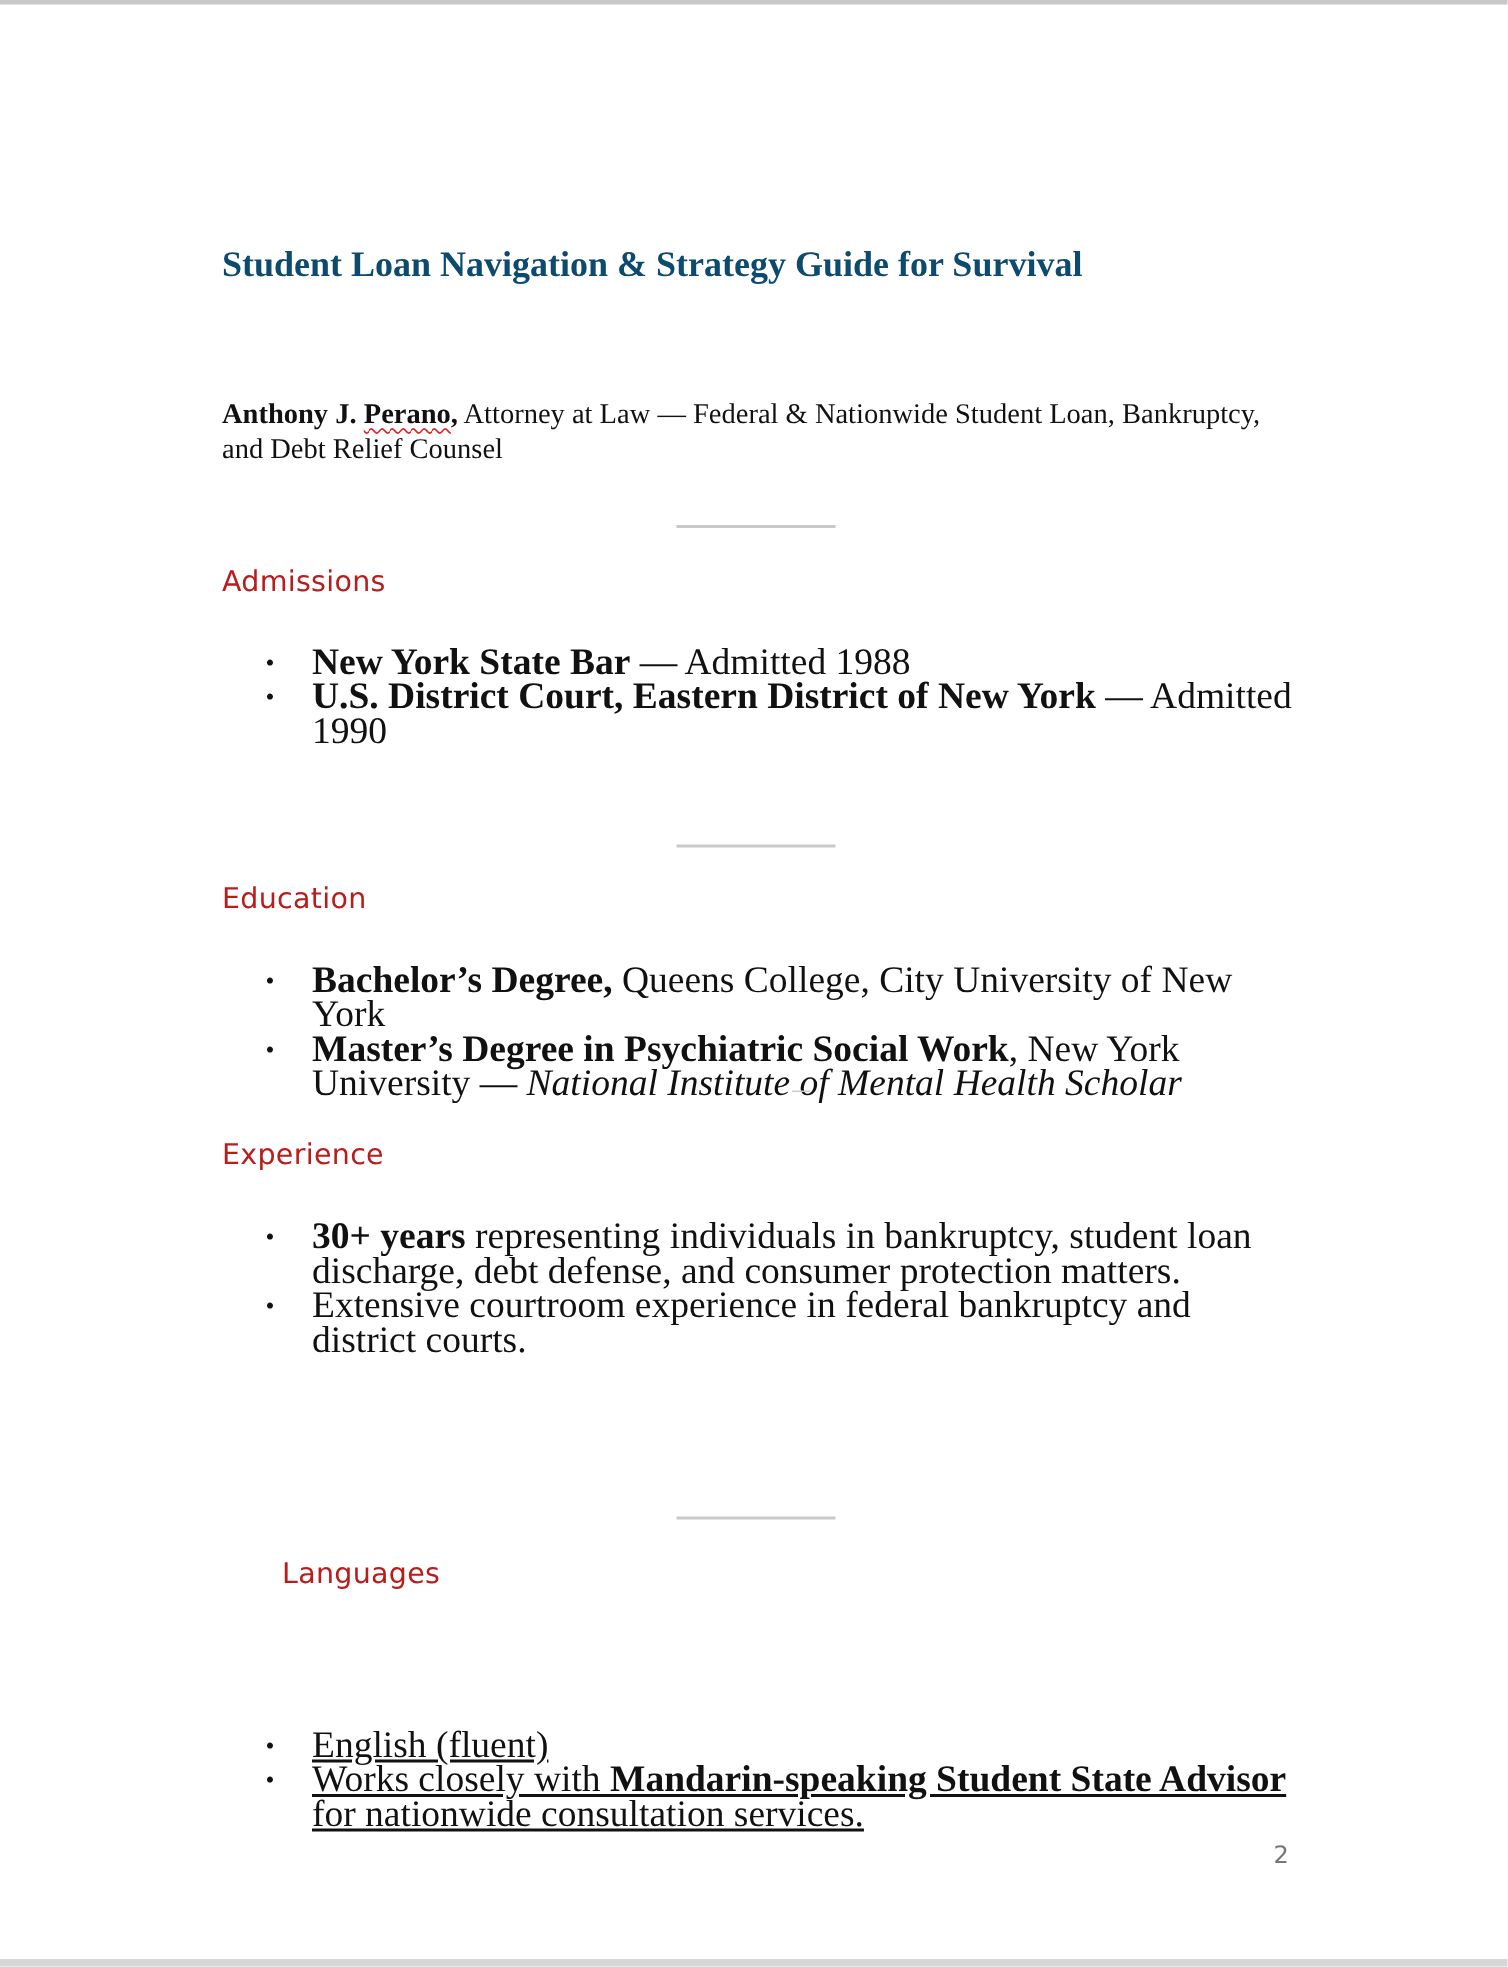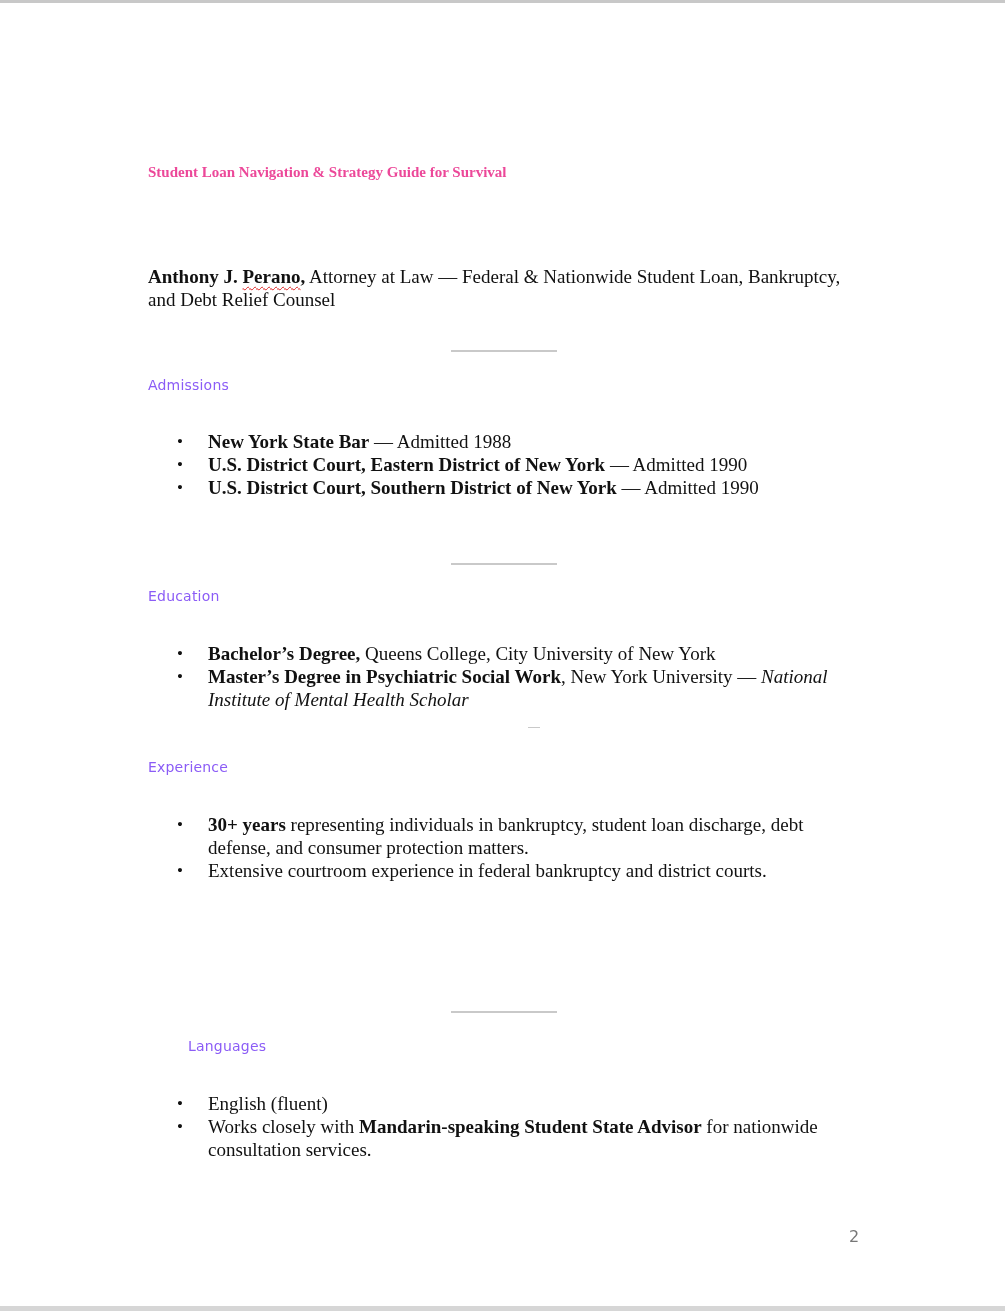--- a/index.html
+++ b/index.html
@@ -1,46 +1,45 @@
 <!DOCTYPE html>
 <html><head>
 <meta charset="utf-8">
 <style>
   html, body { margin:0; padding:0; }
   body { width:1005px; height:1311px; background:#ffffff; position:relative; overflow:hidden; font-family:"Liberation Serif", serif; color:#111; }
   .topbar { position:absolute; left:0; top:0; width:1005px; height:3px; background:#c8c8c8; }
   .bottombar { position:absolute; left:0; bottom:0; width:1005px; height:5px; background:#d6d6d6; }
-  .title { position:absolute; left:148px; top:164px; font-family:"Liberation Serif", serif; font-weight:bold; font-size:15px; color:#ec4899; white-space:nowrap; }
+  .title { position:absolute; left:148px; top:164px; font-family:"Liberation Serif", serif; font-weight:bold; font-size:24px; color:#0c4a6e; white-space:nowrap; }
   .byline { position:absolute; left:148px; top:265px; width:700px; font-size:19px; line-height:23px; }
   .spell { text-decoration: underline wavy #d22; text-decoration-thickness:1px; text-underline-offset:3px;text-align:center; }
   .grammar { text-decoration: underline #3a5fcd; text-decoration-thickness:1px; text-underline-offset:3px; }
   .rule { position:absolute; height:2px; background:#c9c9c9; }
-  .heading { position:absolute; left:148px; font-family:"DejaVu Sans", sans-serif; font-size:14px; color:#8b5cf6; letter-spacing:0.2px; }
-  ul.list { position:absolute; left:148px; margin:0; padding:0; list-style:none; width:720px; font-size:19px; line-height:23px; }
+  .heading { position:absolute; left:148px; font-family:"DejaVu Sans", sans-serif; font-size:19px; color:#b91c1c; letter-spacing:0.2px; }
+  ul.list { position:absolute; left:148px; margin:0; padding:0; list-style:none; width:720px; font-size:25px; line-height:23px; }
   ul.list li { position:relative; padding-left:60px; }
   ul.list li::before { content:"\2022"; position:absolute; left:29px; top:0; font-size:17px; }
   b { font-weight:bold;margin-top:44px; }
   .pagenum { position:absolute; left:849px; top:1227px; font-family:"DejaVu Sans", sans-serif; font-size:16px; color:#777; }
 </style>
 </head>
 <body>
 
 <div class="topbar"></div>
 
 <div class="title">Student Loan Navigation &amp; Strategy Guide for Survival</div>
 
 <div class="byline"><b>Anthony J. </b><b class="spell">Perano</b><b>,</b><span> Attorney at Law — Federal &amp; Nationwide Student Loan, Bankruptcy, and Debt Relief Counsel</span></div>
 
 <div class="rule" style="left:451px; top:350px; width:106px;"></div>
 
 <div class="heading" style="top:377px;">Admissions</div>
 <ul class="list" style="top:430px;">
   <li><b>New York State Bar</b><span> — Admitted 1988</span></li>
   <li><b>U.S. District Court, Eastern District of New York</b><span> — Admitted 1990</span></li>
-  <li><b>U.S. District Court, Southern District of New York</b><span> — Admitted 1990</span></li>
 </ul>
 
 <div class="rule" style="left:451px; top:563px; width:106px;"></div>
 
 <div class="heading" style="top:588px;">Education</div>
 <ul class="list" style="top:642px;">
   <li><b>Bachelor’s Degree,</b><span> Queens College, City University of New York</span></li>
   <li><b>Master’s Degree in Psychiatric Social Work</b><span>, New York University — </span><i>National Institute of Mental Health Scholar</i></li>
 </ul>
 
@@ -48,20 +47,20 @@
 
 <div class="heading" style="top:759px;">Experience</div>
 <ul class="list" style="top:813px;">
   <li><b>30+ years</b><span> representing individuals in bankruptcy, student loan discharge, debt defense, and consumer protection matters.</span></li>
   <li><span>Extensive courtroom experience in federal bankruptcy and district courts.</span></li>
 </ul>
 
 <div class="rule" style="left:451px; top:1011px; width:106px;"></div>
 
 <div class="heading" style="top:1038px;margin-left:40px;">Languages</div>
-<ul class="list" style="top:1092px;">
+<ul class="list" style="top:1152px;text-decoration:underline;">
   <li><span>English (fluent)</span></li>
   <li><span>Works closely with </span><b>Mandarin-speaking Student State Advisor</b><span> for nationwide consultation services.</span></li>
 </ul>
 
 <div class="pagenum">2</div>
 
 <div class="bottombar"></div>
 
 </body></html>

